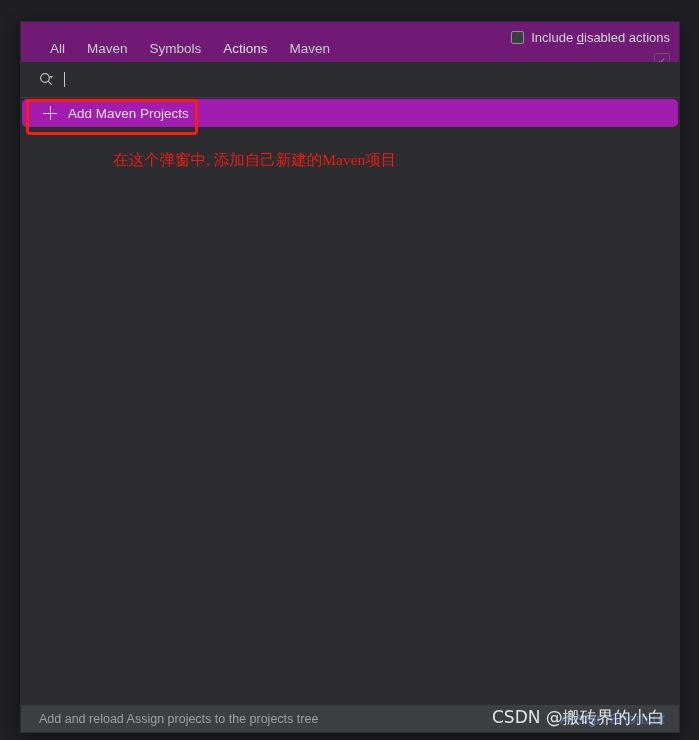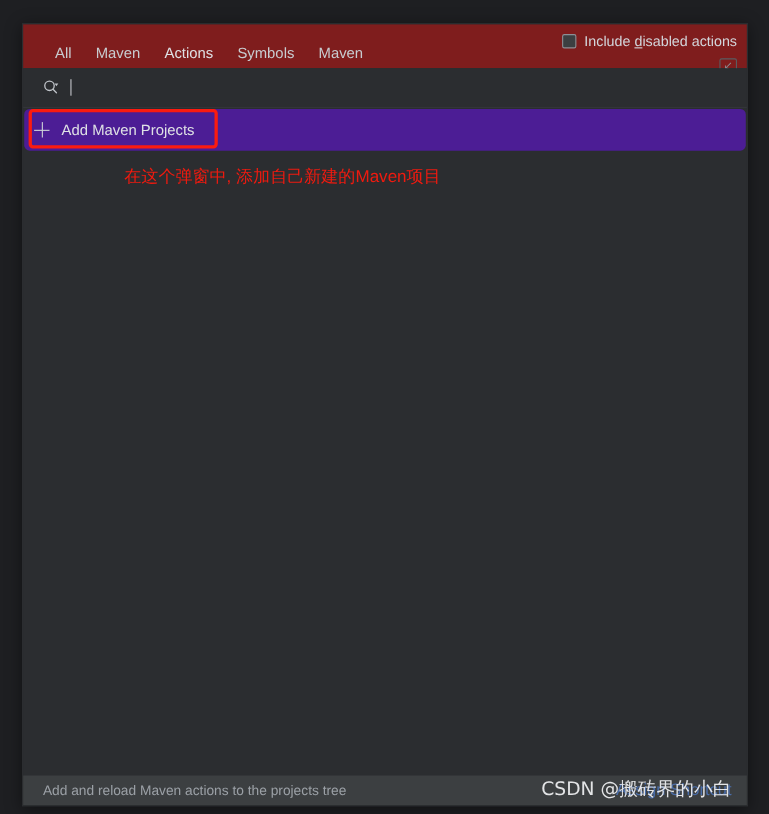--- a/index.html
+++ b/index.html
@@ -35,21 +35,21 @@
     display: flex;
     flex-direction: column;
     overflow: hidden;
   }
 
   
   .tabstrip {
     position: relative;
     height: 40px;
     flex: 0 0 40px;
-    background: #7f1d1d;
+    background: #701a75;
     display: flex;
     align-items: center;
     padding: 14px 0 0 18px;
     box-sizing: border-box;
   }
   .tab {
     position: relative;
     height: 40px;
     line-height: 40px;
     padding: 0 11px;
@@ -155,27 +155,27 @@
 
   
   .results {
     position: relative;
     flex: 1 1 auto;
     background: #2b2d30;
     overflow: hidden;
   }
   .result-row {
     position: relative;
-    height: 38px;
+    height: 28px;
     margin: 1px 1px 0 1px;
     border-radius: 5px;
-    background: #4c1d95;
-    display: flex;
-    align-items: center;
-    padding-left: 8px;
+    background: #a21caf;
+    display: flex;
+    align-items: center;
+    padding-left: 20px;
     box-sizing: border-box;
     cursor: default;
   }
   .result-icon {
     width: 16px;
     height: 16px;
     position: relative;
     margin-right: 10px;
     flex: 0 0 auto;
   }
@@ -209,21 +209,21 @@
     box-sizing: border-box;
     pointer-events: none;
   }
   .anno-text {
     position: absolute;
     left: 92px;
     top: 52px;
     font-size: 15.5px;
     color: #f01a0f;
     white-space: nowrap;
-    font-family: Liberation Sans, sans-serif;
+    font-family: Liberation Serif, serif;
   }
 
   
   .statusbar {
     position: relative;
     flex: 0 0 27px;
     height: 27px;
     background: #3c3f41;
     display: flex;
     align-items: center;
@@ -259,22 +259,22 @@
 </head>
 <body>
 
 <div class="backdrop"></div>
 
 <div class="se-popup">
 
   <div class="tabstrip">
     <div class="tab">All</div>
     <div class="tab">Maven</div>
+    <div class="tab">Symbols</div>
     <div class="tab active">Actions</div>
-    <div class="tab">Symbols</div>
     <div class="tab">Maven</div>
 
     <div class="tabstrip-right">
       <div class="chk-wrap">
         <div class="chk-box"></div>
         <div class="chk-label"><span>Include </span><u>d</u><span>isabled actions</span></div>
       </div>
       <div class="mini-btn">↙</div>
     </div>
   </div>
@@ -302,19 +302,19 @@
       <div class="result-icon"></div>
       <div class="result-label">Add Maven Projects</div>
     </div>
 
     <div class="anno-rect"></div>
 
     <div class="anno-text">在这个弹窗中, 添加自己新建的Maven项目</div>
   </div>
 
   <div class="statusbar">
-    <div class="status-text">Add and reload Maven actions to the projects tree</div>
+    <div class="status-text">Add and reload Assign projects to the projects tree</div>
     <div class="status-right">Assign Shortcut</div>
   </div>
 
 </div>
 
 <div class="watermark">CSDN @搬砖界的小白</div>
 
 </body></html>

